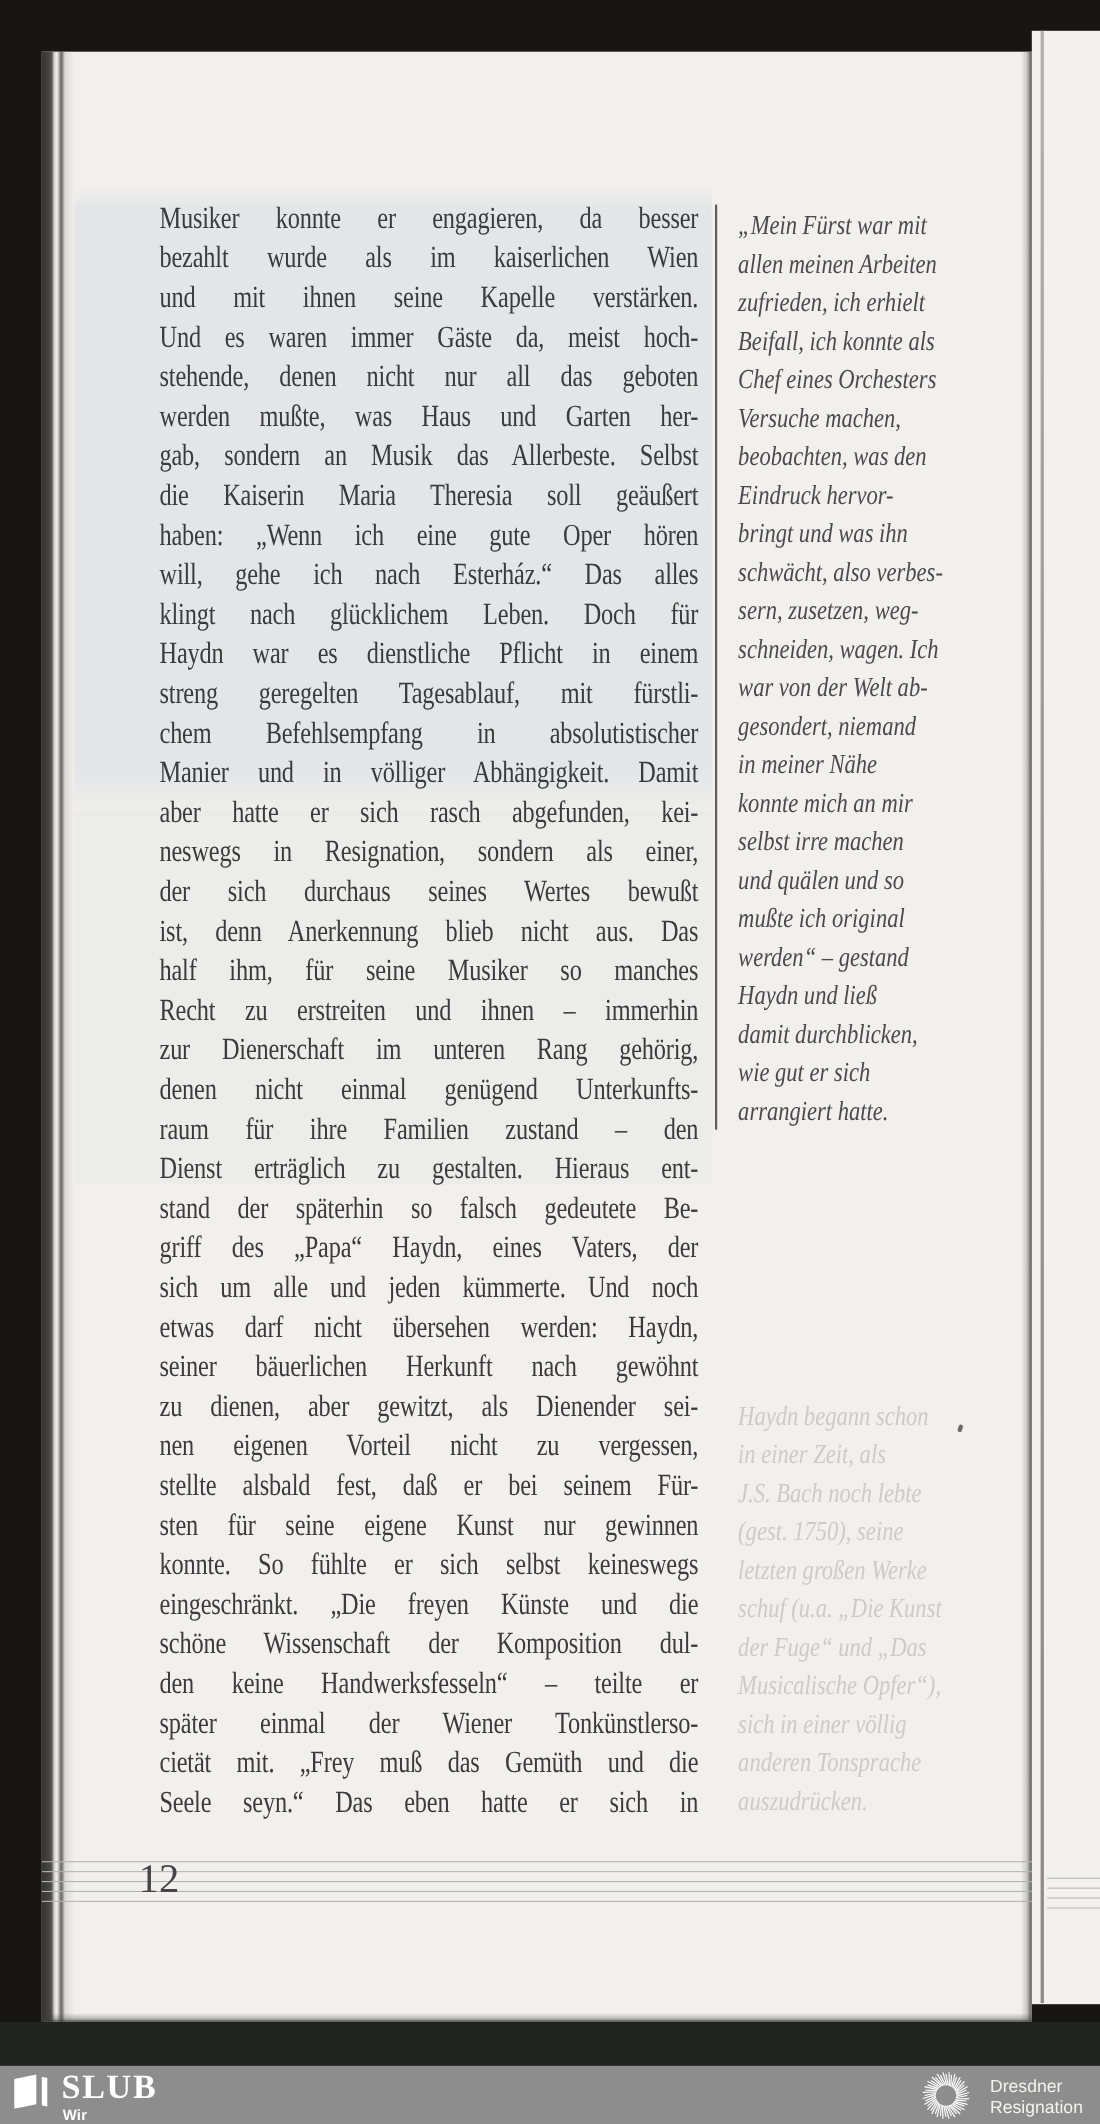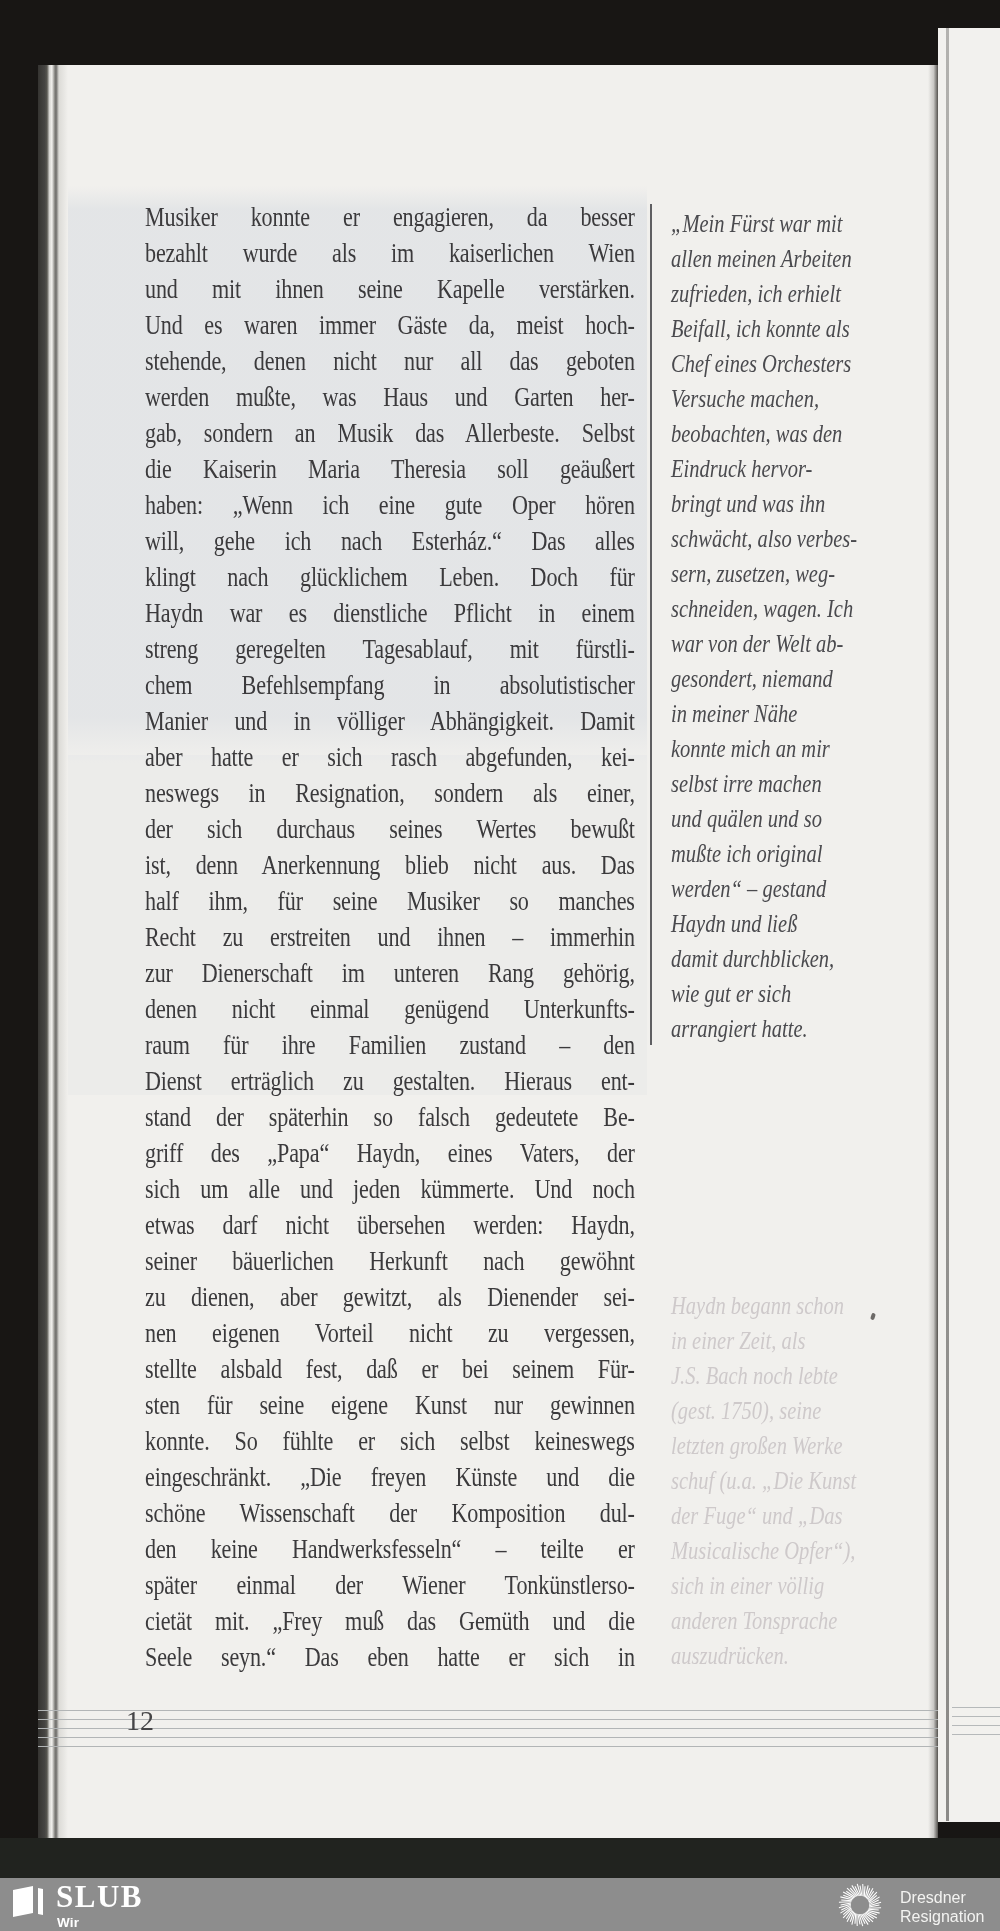--- a/index.html
+++ b/index.html
@@ -14,21 +14,21 @@
     background:#f2f1ee;z-index:1;
   }
   .page-divider{
     position:absolute;left:946px;top:28px;width:3px;height:1793px;
     background:linear-gradient(180deg,#b3b2af 0%,#999895 40%,#8b8a87 100%);
     z-index:3;
   }
   
   .main-page{
     position:absolute;left:38px;top:47px;width:900px;height:1791px;
-    background:#f1f0ed;z-index:2;overflow:hidden;margin-top:18px;
+    background:#f1f0ed;z-index:2;overflow:hidden;
   }
   .gutter-edge{
     position:absolute;left:0;top:0;width:30px;height:100%;
     background:linear-gradient(90deg,
       #353431 0%, #454442 22%, #56554f 30%,
       #d5d4d0 38%, #f2f1ee 46%, #908f8b 55%,
       #6b6a67 60%, #dcdbd7 70%, #f1f0ed 100%);
   }
   .fore-edge{
     position:absolute;right:0;top:0;width:10px;height:100%;
@@ -69,21 +69,21 @@
     position:absolute;left:633px;top:1223px;width:250px;
     transform:scale(0.82,1);transform-origin:left top;
     font-style:italic;font-size:25px;line-height:35px;color:#c8c3c5;
     filter:blur(0.5px);opacity:.85;
   }
   .ink-speck{
     position:absolute;left:833px;top:1248px;width:4px;height:7px;
     background:#6d6a68;border-radius:2px;transform:rotate(18deg);
   }
   .page-number{
-    position:absolute;left:88px;top:1640px;font-size:28px;color:#454547;z-index:4;text-align:right;
+    position:absolute;left:88px;top:1640px;font-size:37px;color:#454547;z-index:4;text-align:right;
   }
   
   .staff-line{position:absolute;height:1px;background:#b2b5b6;}
   .staff-left{left:0;width:900px;}
   .staff-right{position:absolute;height:1px;background:#b6b9ba;left:952px;width:48px;z-index:2;}
   
   .dark-band{position:absolute;left:0;top:1838px;width:1000px;height:40px;background:#21231f;z-index:2;}
   .footer-bar{
     position:absolute;left:0;top:1878px;width:1000px;height:53px;
     background:#8d8d8d;z-index:5;padding-left:12px;

